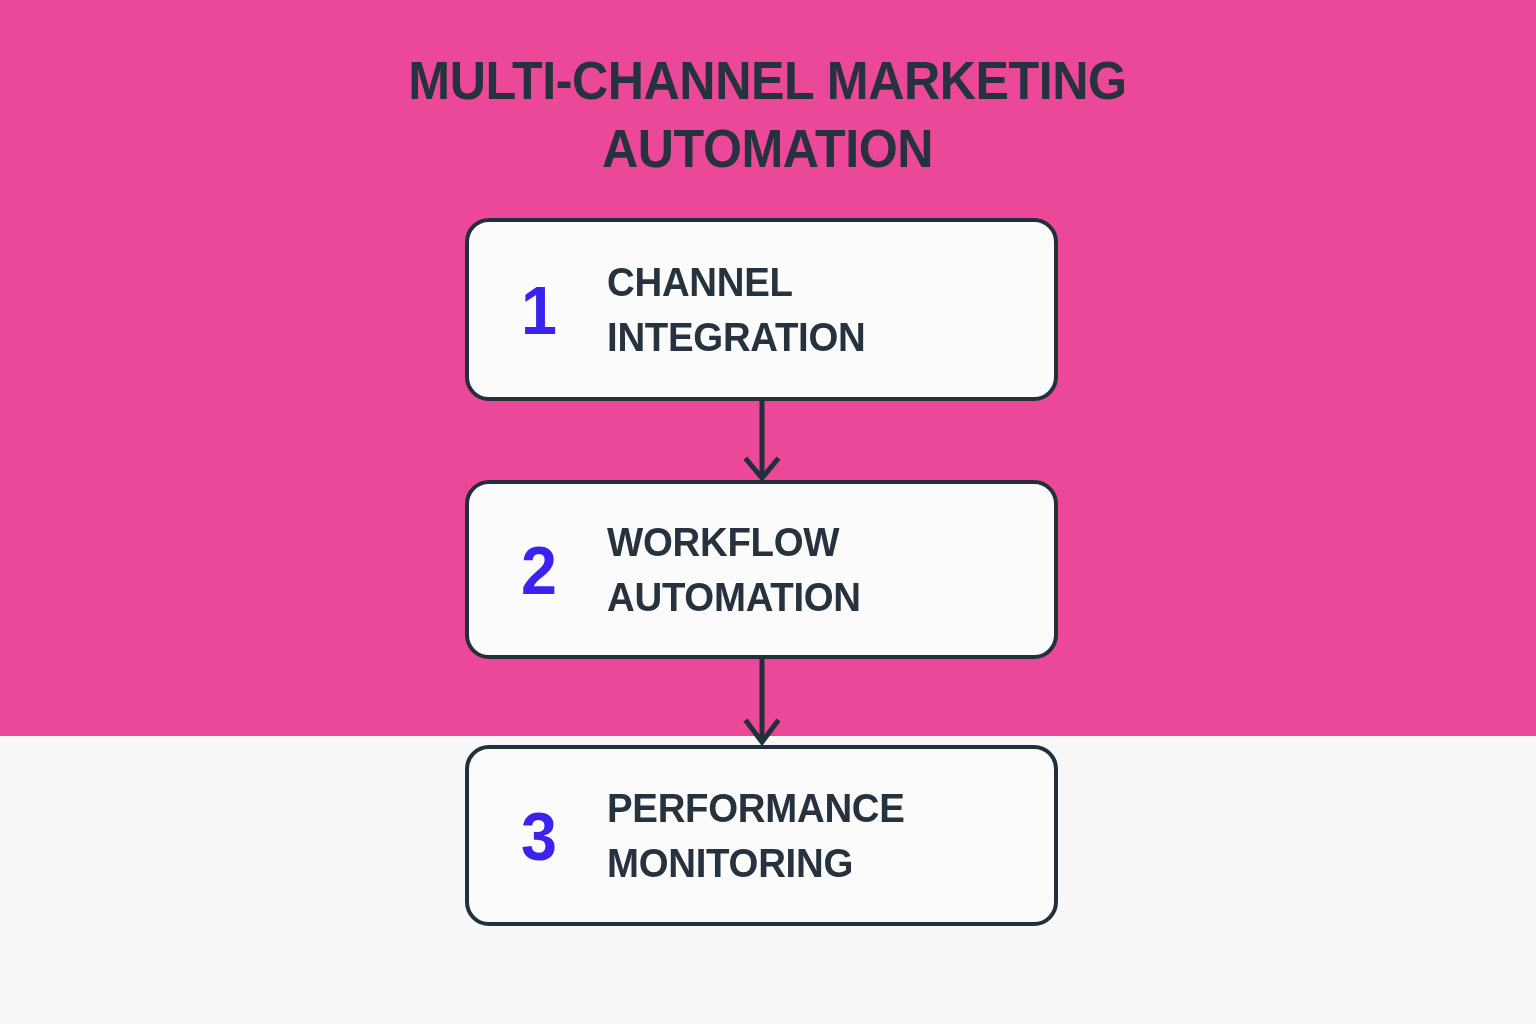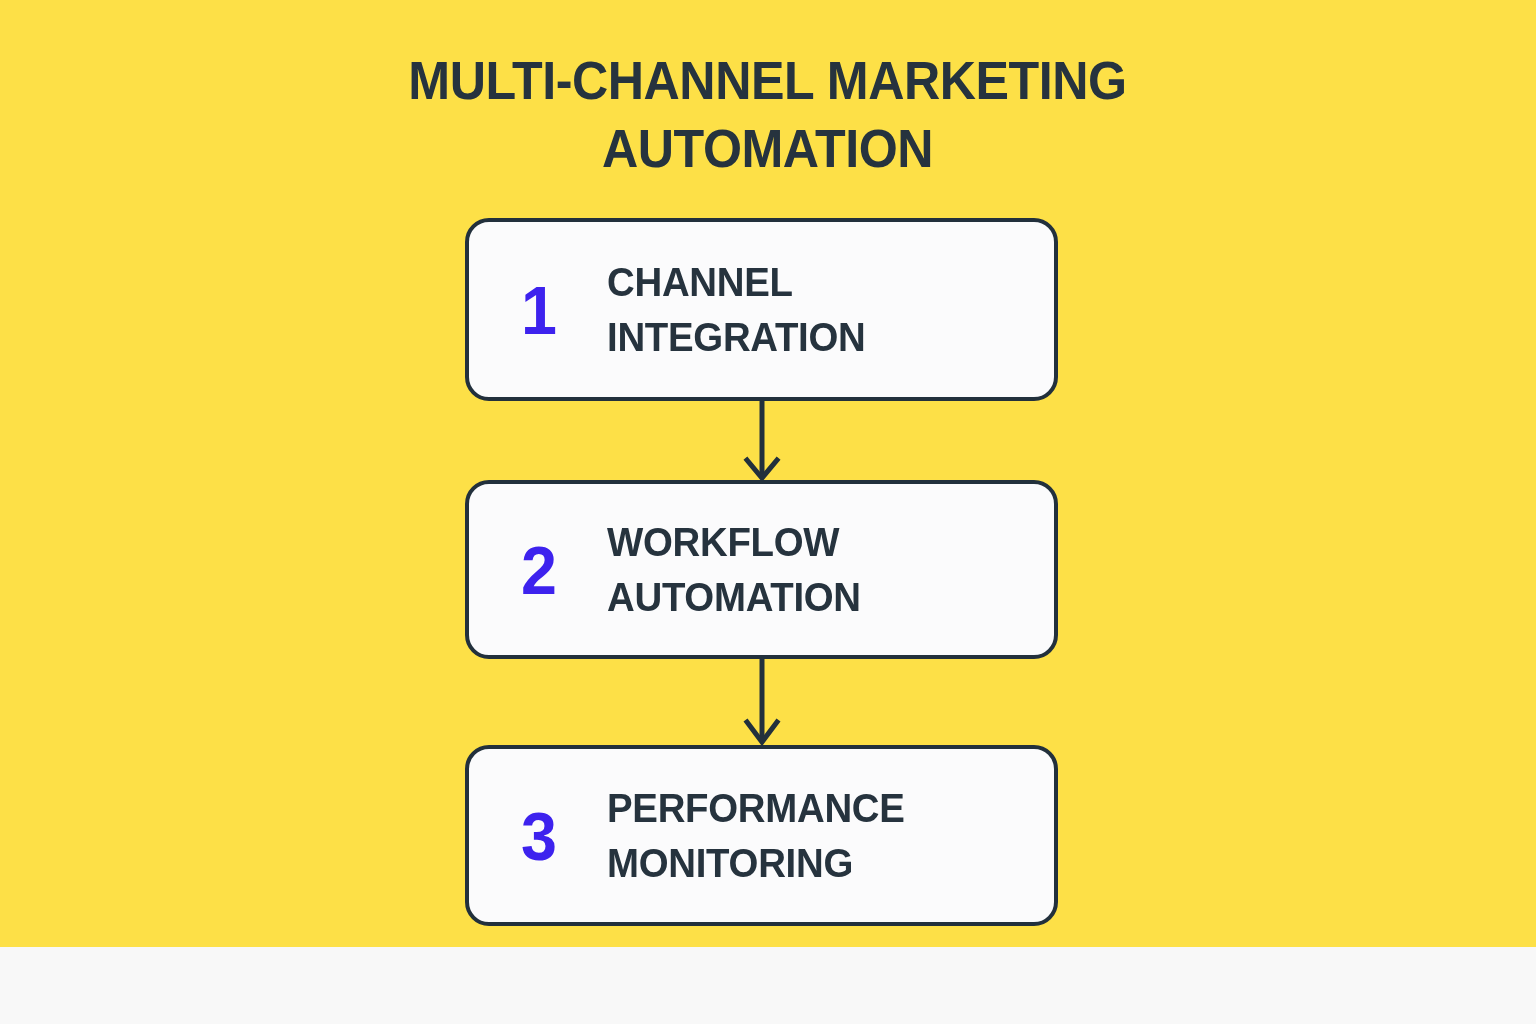--- a/index.html
+++ b/index.html
@@ -10,22 +10,22 @@
     width: 1536px;
     height: 1024px;
     background: #f8f8f8;
     font-family: "Liberation Sans", sans-serif;
     overflow: hidden;
   }
 
   #canvas {
     position: relative;
     width: 1536px;
-    height: 947px;
-    background: #fde047;
+    height: 736px;
+    background: #ec4899;
   }
 
   
   .title {
     position: absolute;
     left: 0;
     top: 46px;
     width: 1536px;
     text-align: center;
     color: #26333e;

